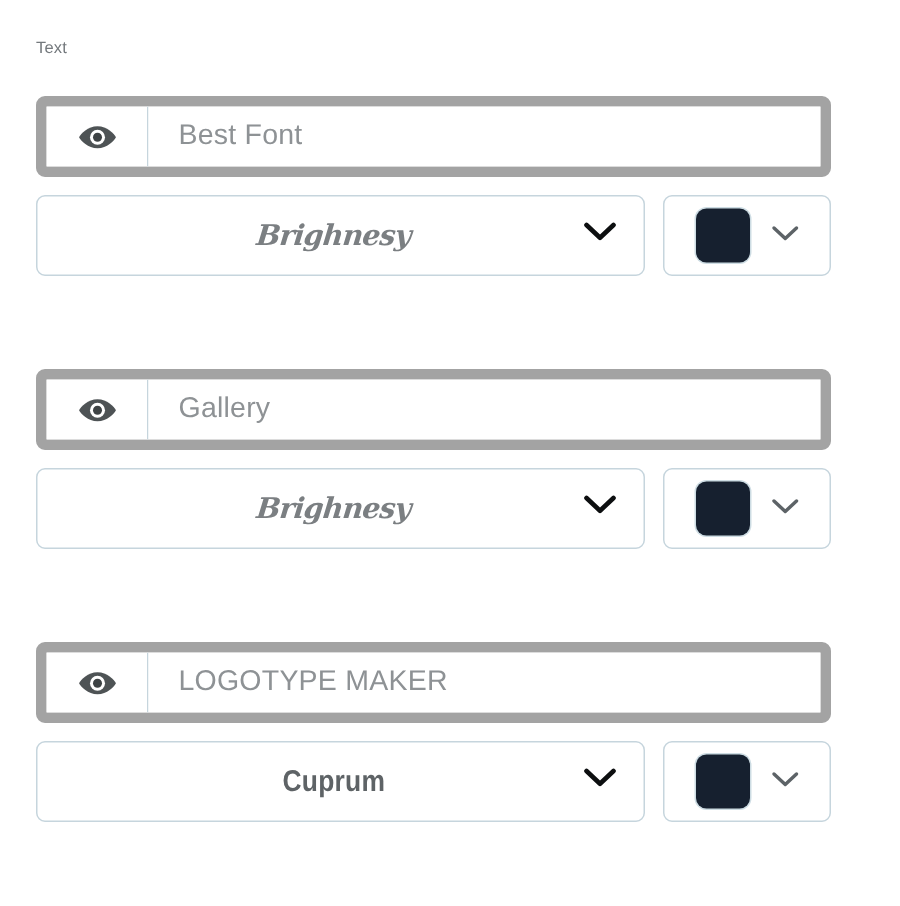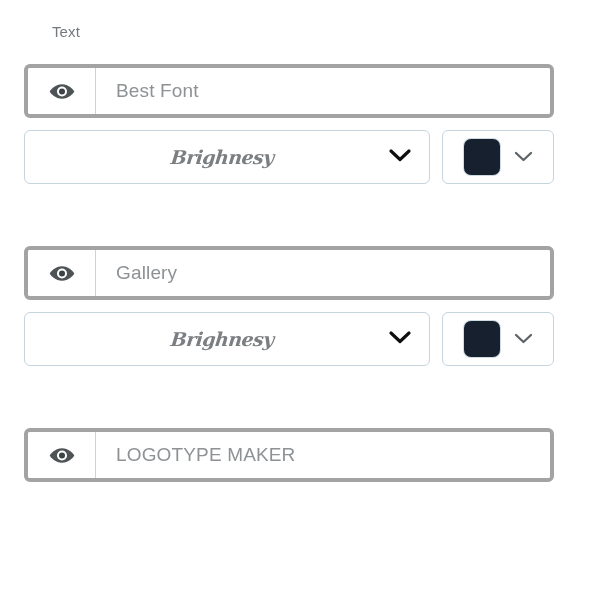--- a/index.html
+++ b/index.html
@@ -20,43 +20,42 @@
     width: 600px;
     height: 604px;
     background: #ffffff;
     box-sizing: border-box;
   }
 
   .section-label {
     position: absolute;
     left: 24px;
     top: 22px;
-    font-size: 15px;
+    font-size: 11px;
     color: #74797d;
     letter-spacing: 0.1px;
     line-height: 20px;
-    margin-left: 28px;
   }
 
   
   .text-group {
     position: absolute;
     left: 24px;
     width: 530px;
   }
   .group-1 { top: 64px; }
   .group-2 { top: 246px; text-align: right; }
   .group-3 { top: 428px; }
 
   
   .input-row {
     display: flex;
     align-items: stretch;
     height: 54px;
-    border: 4px solid #a3a3a3;
+    border: 7px solid #a3a3a3;
     border-radius: 6px;
     background: #ffffff;
     box-sizing: border-box;
     overflow: hidden;
   }
 
   .eye-btn {
     width: 67px;
     flex: 0 0 67px;
     display: flex;
@@ -246,15 +245,34 @@
           <svg width="26" height="17" viewBox="0 0 26 17">
             <path d="M13 1.2C6.6 1.2 1.9 6.1 0.7 8.5c1.2 2.4 5.9 7.3 12.3 7.3s11.1-4.9 12.3-7.3C24.1 6.1 19.4 1.2 13 1.2z" fill="#4e5355"></path>
             <circle cx="13" cy="8.5" r="5.0" fill="#ffffff"></circle>
             <circle cx="13" cy="8.5" r="3.0" fill="#3d4244"></circle>
           </svg>
         </span>
       </div>
       <div class="text-field" title="LOGOTYPE MAKER">LOGOTYPE MAKER</div>
     </div>
 
+    <div class="controls-row">
+      <div class="font-select">
+        <span class="font-name condensed">Cuprum</span>
+        <span class="chev-dark">
+          <svg width="22" height="13" viewBox="0 0 22 13">
+            <path d="M2 2 L11 10.5 L20 2" stroke="#0d0f10" stroke-width="3.1" fill="none" stroke-linecap="round" stroke-linejoin="round"></path>
+          </svg>
+        </span>
+      </div>
+
+      <div class="color-picker">
+        <span class="swatch" style="background: rgb(22, 32, 47);"></span>
+        <span class="chev-grey">
+          <svg width="19" height="11" viewBox="0 0 19 11">
+            <path d="M2 2 L9.5 9 L17 2" stroke="#5d6367" stroke-width="2.3" fill="none" stroke-linecap="round" stroke-linejoin="round"></path>
+          </svg>
+        </span>
+      </div>
+    </div>
   </div>
 
 </div>
 
 </body></html>

